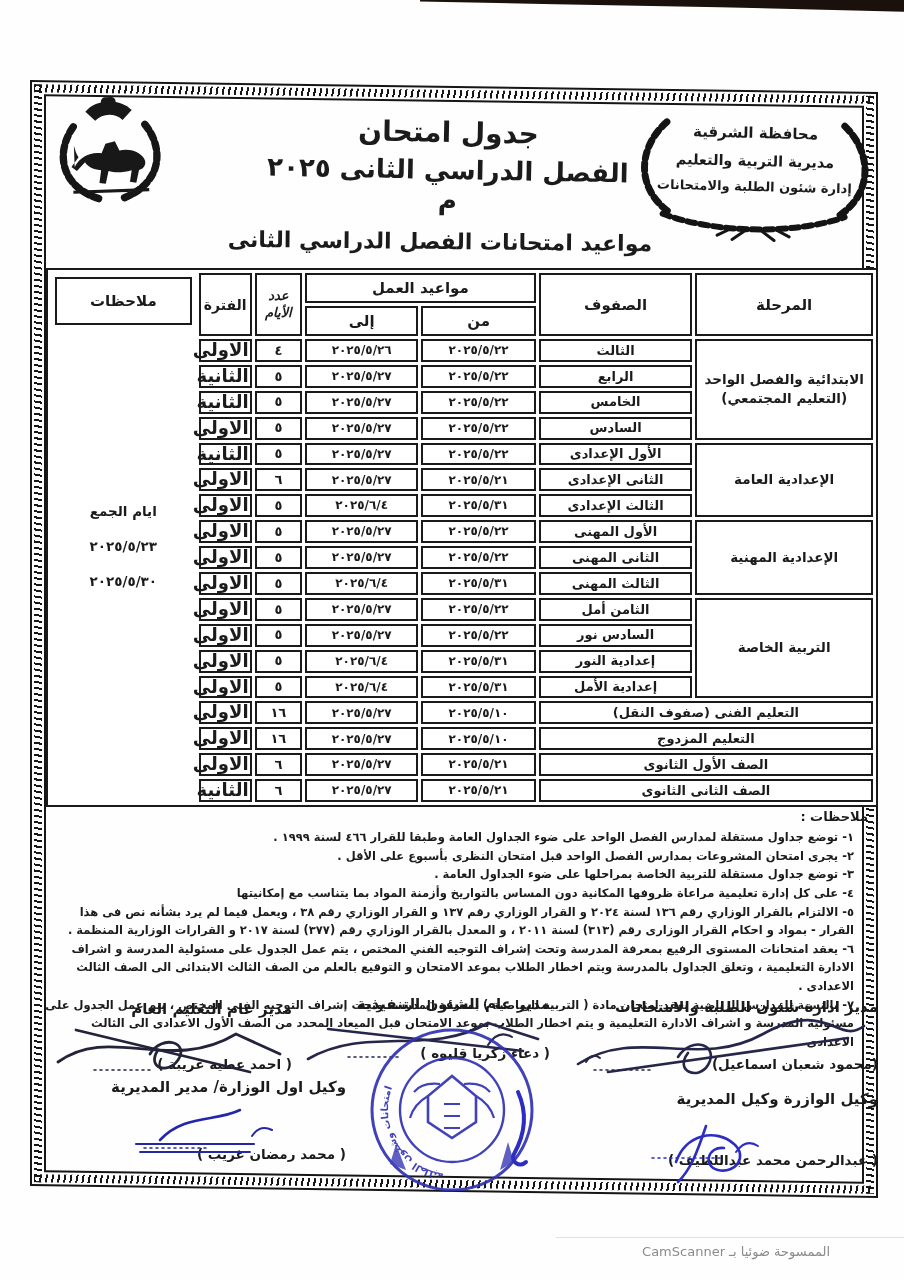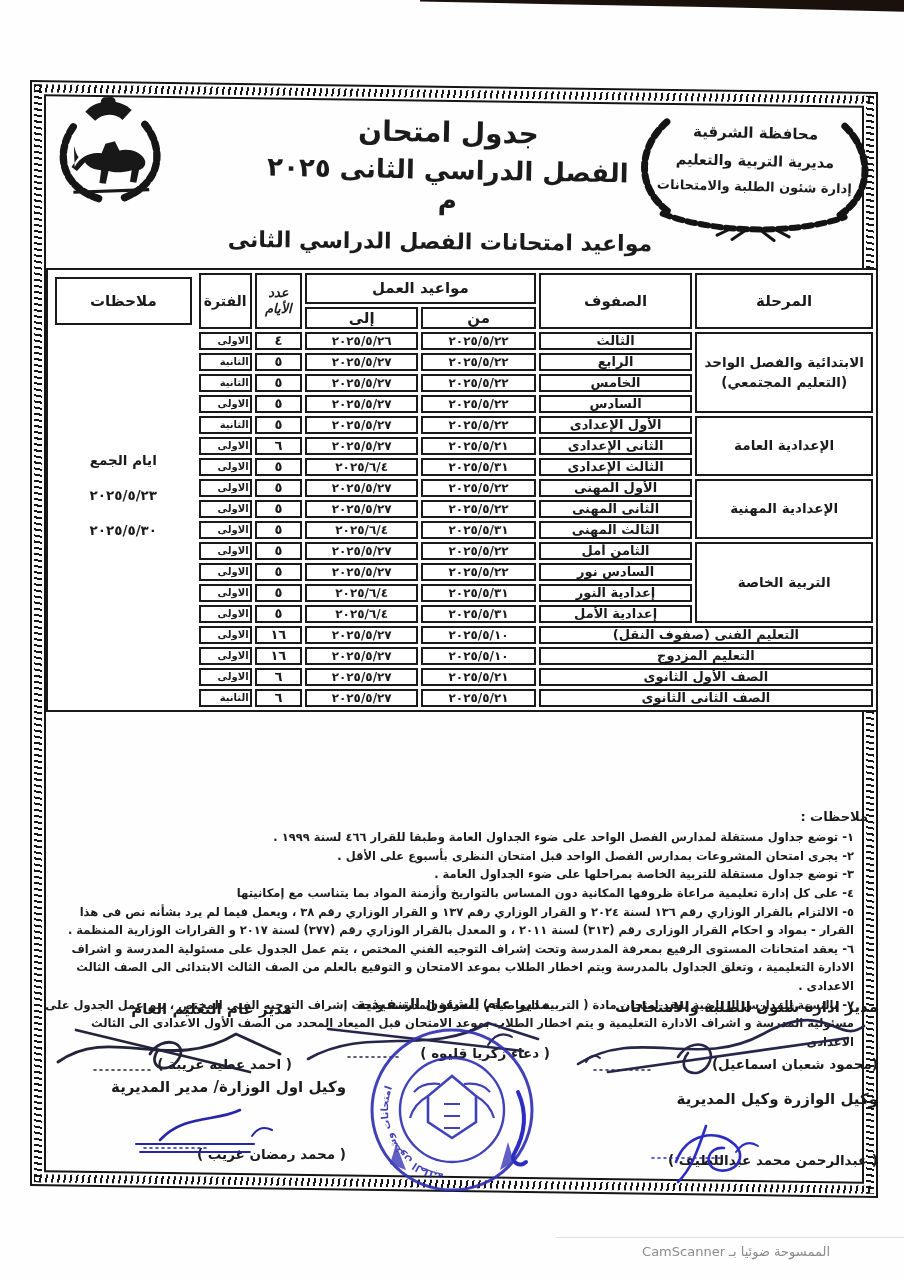--- a/index.html
+++ b/index.html
@@ -34,31 +34,31 @@
   .gov-emblem{position:absolute;top:94px;left:44px;width:132px;height:118px;transform:rotate(-2deg);}
   .subtitle{position:absolute;top:229px;left:225px;width:430px;text-align:center;
     font-size:22px;font-weight:bold;transform:rotate(0.6deg);}
 
   
   .table-wrap{position:absolute;top:268px;left:46px;width:828px;border:2px solid #1a1a1a;background:#fff;}
   table{width:100%;border-collapse:separate;border-spacing:3px;direction:rtl;table-layout:fixed;}
   th,td{box-sizing:border-box;padding:0 2px;}
   .cell{border:2px solid #1a1a1a;text-align:center;vertical-align:middle;font-weight:bold;background:#fff;}
   thead .h1{height:30px;font-size:15px;}
-  thead .sub{height:22px;font-size:15px;}
+  thead .sub{height:30px;font-size:15px;}
   th.days-h{font-size:13px;line-height:1.25;font-style:italic;}
   th.period-h{font-size:14px;}
   th.notes-host{vertical-align:top;padding:4px;}
   .mini-box{border:2px solid #1a1a1a;height:44px;line-height:44px;font-size:15px;font-weight:bold;text-align:center;}
   tbody td{height:18px;font-size:12.5px;line-height:1.05;}
   td.stage-cell{font-size:13.5px;line-height:1.45;padding:18px 4px;}
   td.grade-cell{font-size:13px;}
   td.date-cell{font-size:12px;letter-spacing:.5px;}
   td.days-cell{font-size:13px;}
-  td.period-cell{font-size:10px;padding-left:48px;}
+  td.period-cell{font-size:18px;padding-left:48px;}
   td.notes-tall{border:none;vertical-align:middle;text-align:center;}
   .friday{font-weight:bold;font-size:13.5px;line-height:2.6;transform:translateY(-24px);}
 
   
   .footnotes{position:absolute;top:806px;left:42px;width:826px;direction:rtl;text-align:right;
     font-weight:bold;font-size:11.5px;line-height:1.62;}
   .fn-title{font-size:13px;margin-bottom:1px;}
   .fn-item{padding-right:14px;}
 
   

